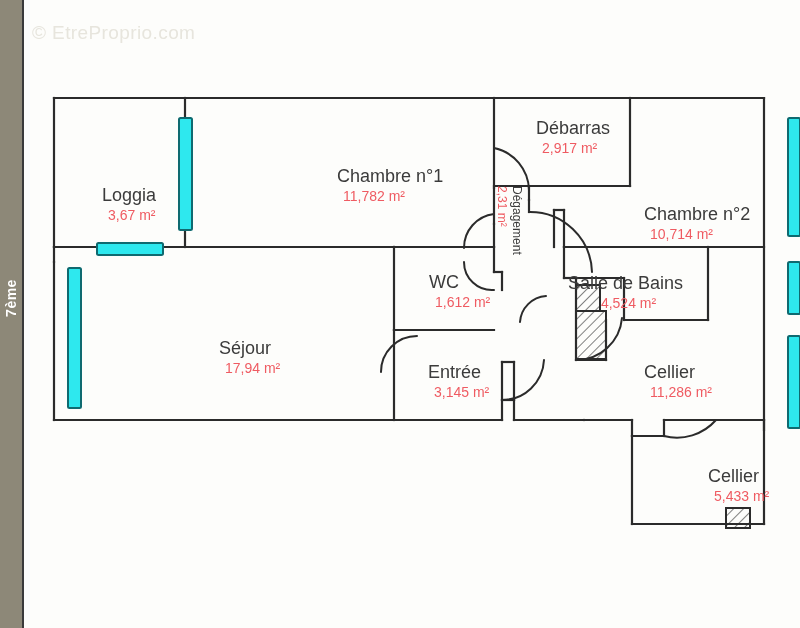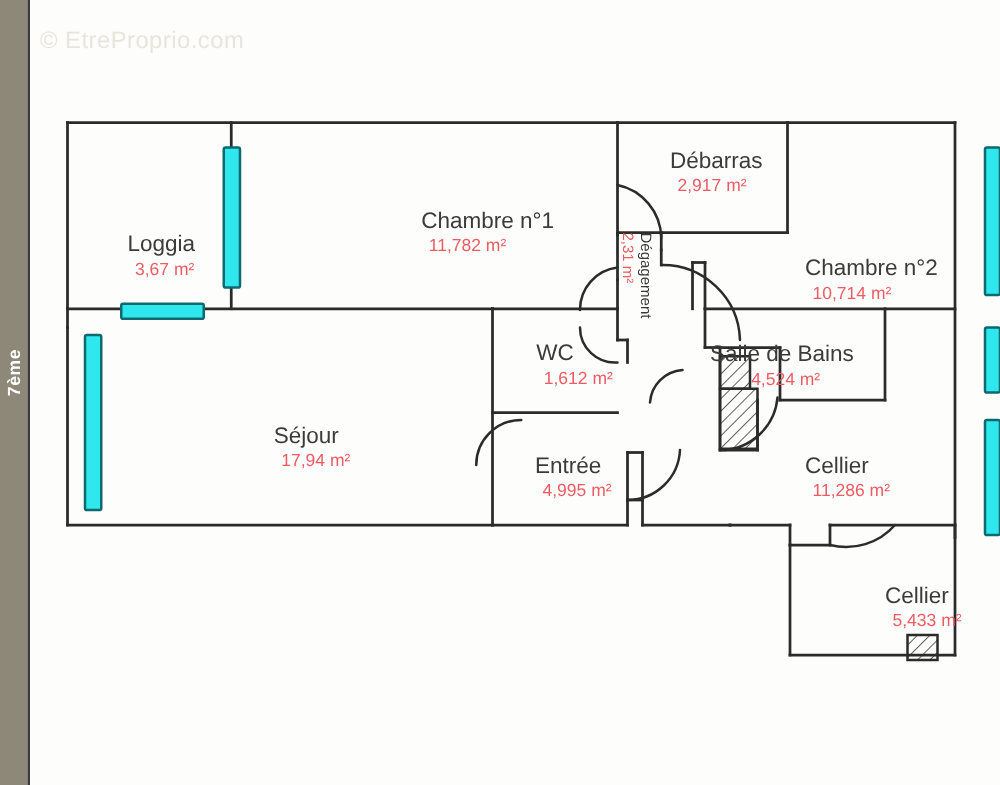--- a/index.html
+++ b/index.html
@@ -246,21 +246,21 @@
         <div class="room-label" style="left: 544px; top: 272px; text-align: center;">
           <span class="room-name">Salle de Bains</span>
           <span class="room-area" style="margin-left: 6px;">4,524 m²</span>
         </div>
         <div class="room-label" style="left: 163px; top: 337px; margin-left: 32px;">
           <span class="room-name">Séjour</span>
           <span class="room-area" style="margin-left: 6px;">17,94 m²</span>
         </div>
         <div class="room-label" style="left: 404px; top: 361px;">
           <span class="room-name">Entrée</span>
-          <span class="room-area" style="margin-left: 6px;">4,995 m²</span>
+          <span class="room-area" style="margin-left: 6px;">3,145 m²</span>
         </div>
         <div class="room-label" style="left: 620px; top: 361px;">
           <span class="room-name">Cellier</span>
           <span class="room-area" style="margin-left: 6px;">11,286 m²</span>
         </div>
         <div class="room-label" style="left: 684px; top: 465px;">
           <span class="room-name">Cellier</span>
           <span class="room-area" style="margin-left: 6px;">5,433 m²</span>
         </div>
       </div>

